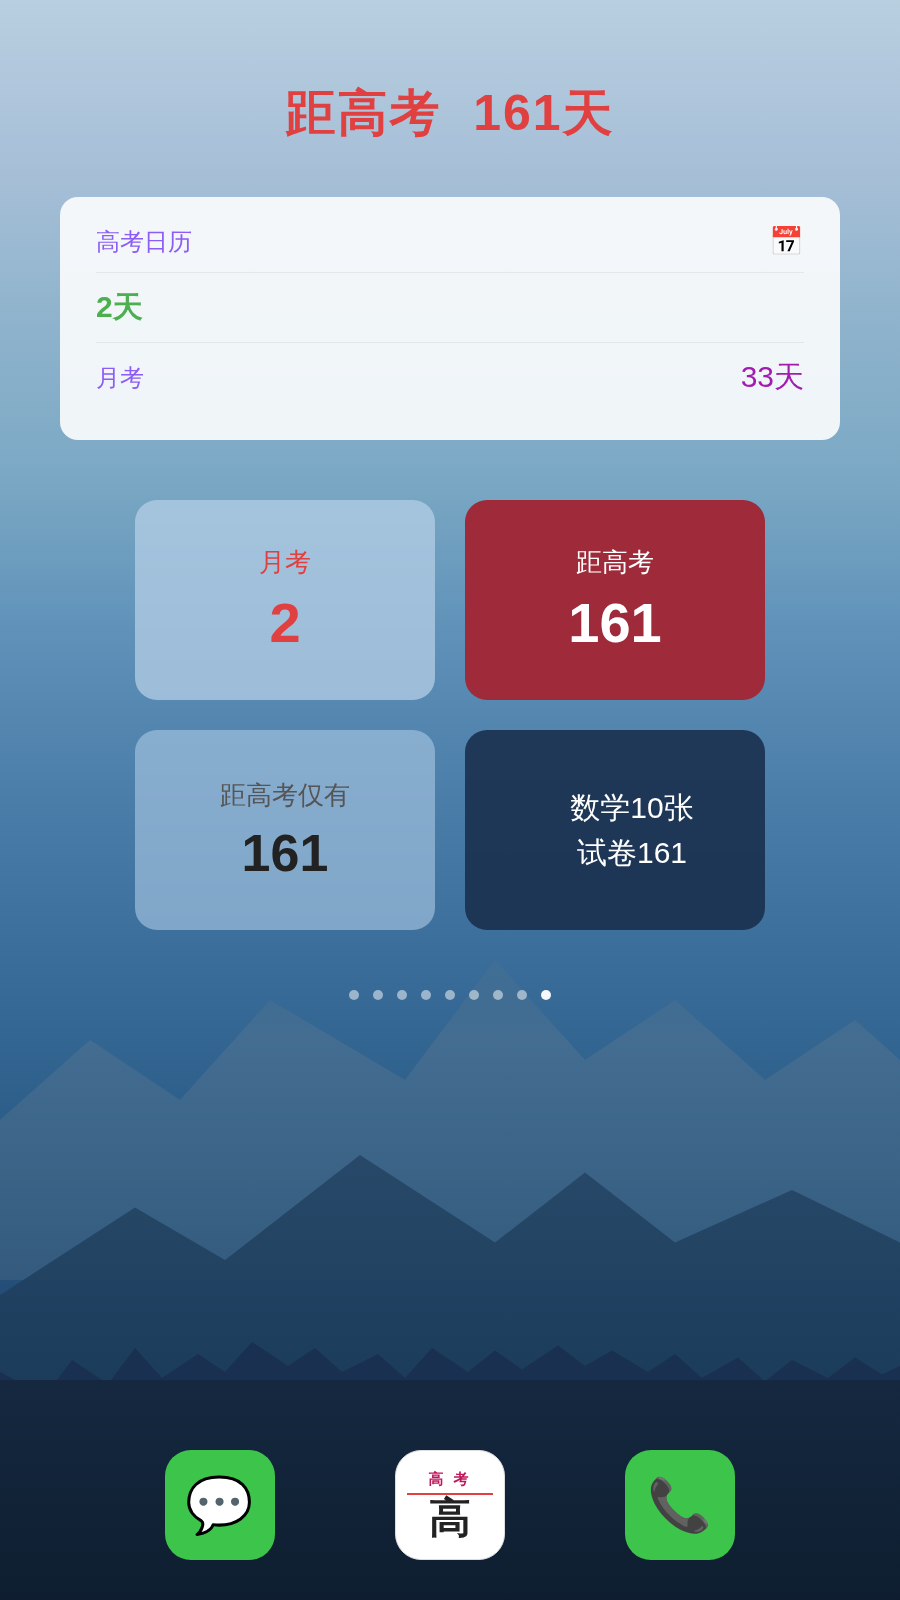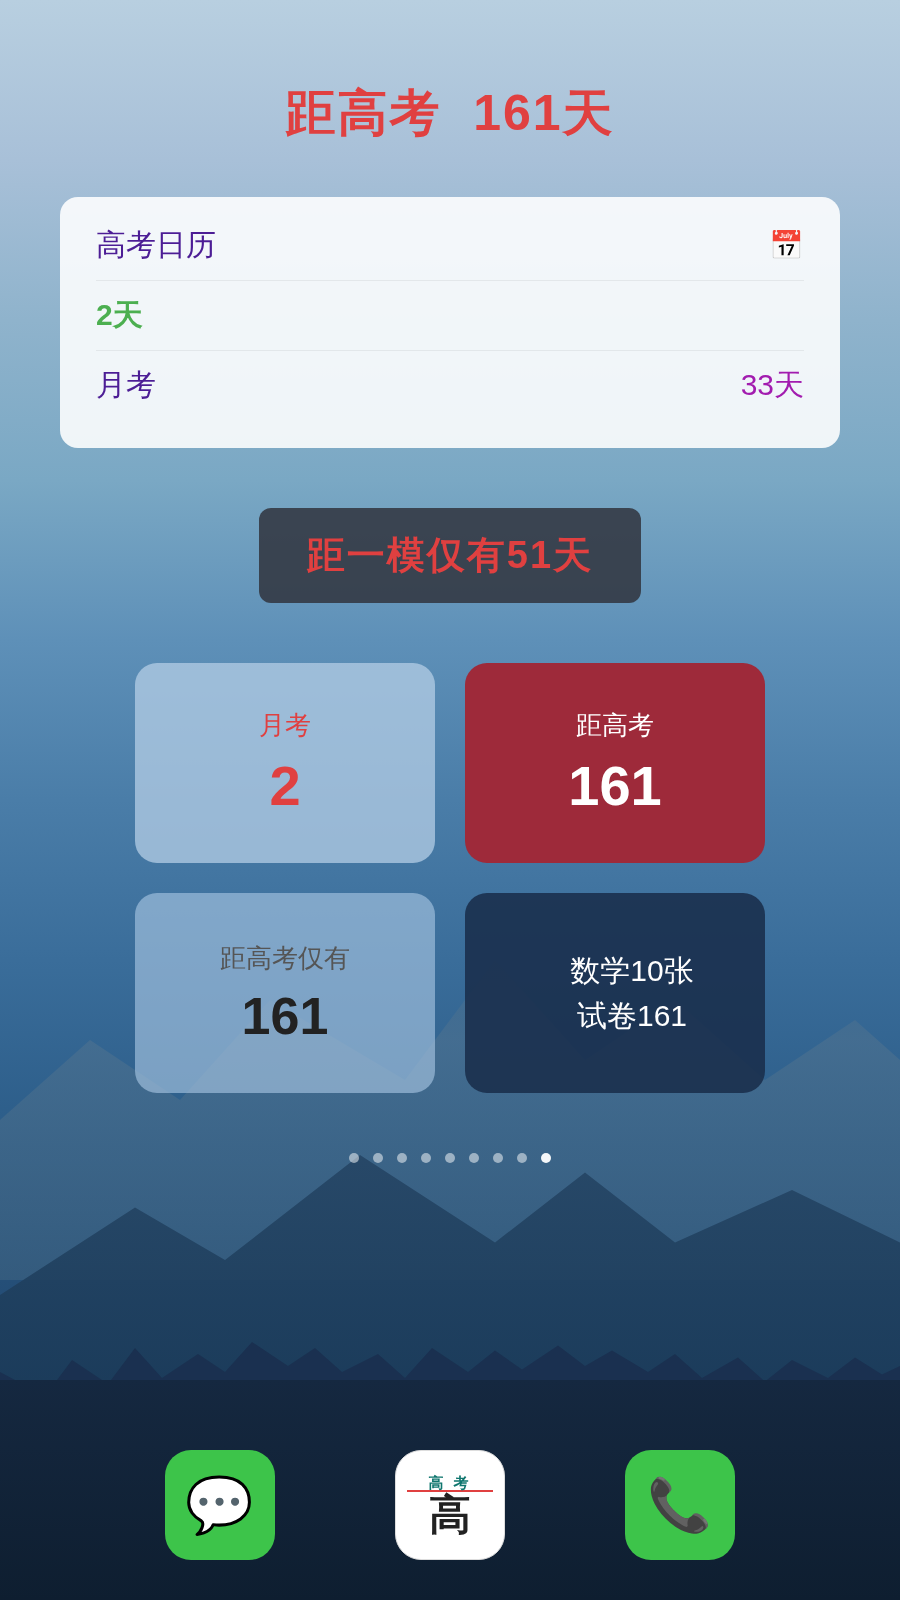--- a/index.html
+++ b/index.html
@@ -108,22 +108,22 @@
       border-bottom: 1px solid rgba(0,0,0,0.06);
     }
     .card-row:last-child {
       border-bottom: none;
     }
     .card-row:first-child {
       padding-top: 0;
     }
 
     .card-label {
-      font-size: 30px;
-      color: #4c1d95;
+      font-size: 24px;
+      color: #8b5cf6;
       font-weight: 400;
       font-family: Liberation Mono, monospace;
     }
     .card-value {
       font-size: 30px;
       font-weight: 500;
     }
     .card-value.green { color: #4caf50; font-weight: bold; }
     .card-value.blue { color: #a21caf; }
     .card-value.salmon { color: #f48a7a; }
@@ -290,23 +290,20 @@
     </div>
     <div class="card-row">
       <span class="card-value green">2天</span>
     </div>
     <div class="card-row">
       <span class="card-label">月考</span>
       <span class="card-value blue">33天</span>
     </div>
   </div>
 
-  <div class="banner">
-    <span class="banner-text">距一模仅有51天</span>
-  </div>
 
   <div class="widget-grid">
 
     <div class="widget-box light-blue">
       <div class="widget-label">月考</div>
       <div class="widget-number">2</div>
     </div>
 
     <div class="widget-box dark-red">
       <div class="widget-label">距高考</div>
@@ -339,21 +336,21 @@
 
 </div>
 
 <div class="dock">
 
   <div class="dock-icon messages">
     <span style="color:white;font-size:55px;">💬</span>
   </div>
 
   <div class="dock-icon gaokao">
-    <div class="gaokao-top" style="font-size:15px;color:#0f766e;font-weight:600;letter-spacing:3px;border-bottom:2px solid #e04040;padding-bottom:0;width:80%;text-align:center;">高 考</div>
+    <div class="gaokao-top" style="font-size:15px;color:#be185d;font-weight:600;letter-spacing:3px;border-bottom:2px solid #e04040;padding-bottom:7px;width:80%;text-align:center;">高 考</div>
     <div class="gaokao-char" style="font-size:42px;font-weight:700;color:#222;">高</div>
   </div>
 
   <div class="dock-icon phone">
     <span style="color:white;font-size:52px;">📞</span>
   </div>
 
 </div>
 
 </body></html>

